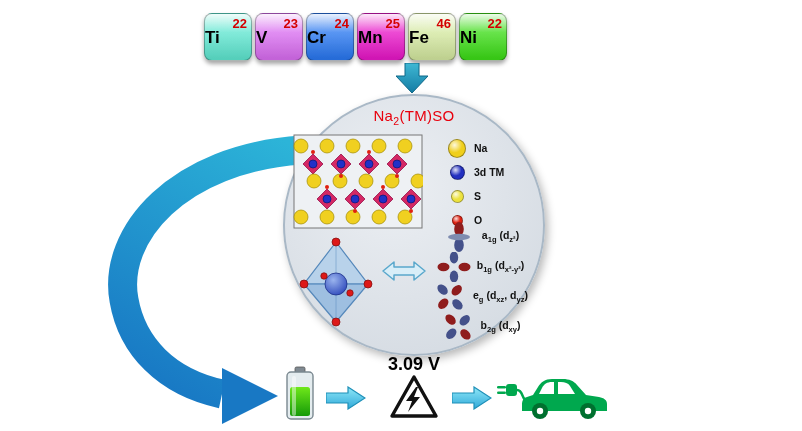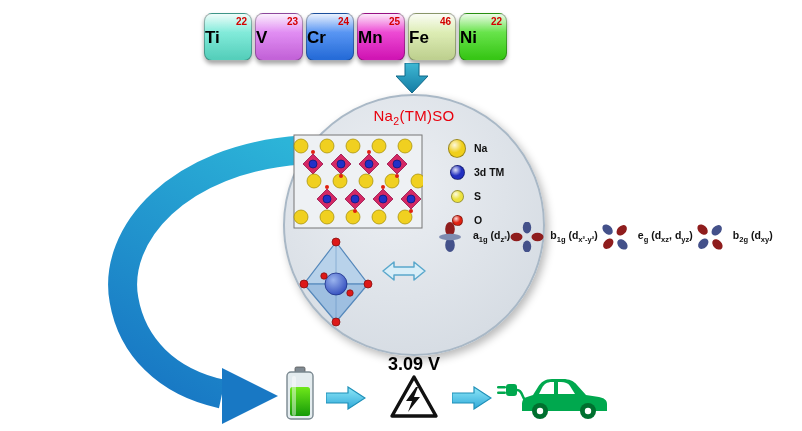--- a/index.html
+++ b/index.html
@@ -12,21 +12,21 @@
   .tile{
     position:relative;width:46px;height:46px;border-radius:8px;
     border:1px solid rgba(0,0,0,.28);
     background:linear-gradient(180deg, rgba(255,255,255,.9), rgba(255,255,255,.22) 40%, rgba(0,0,0,.10) 96%), var(--c);
     box-shadow:0 3px 4px rgba(0,0,0,.35);
   }
   .t0{--c:#5fe6d0}.t1{--c:#d96ef0}.t2{--c:#2a78f0}.t3{--c:#e818c8}
   .t4{--c:#d4e8a0}.t5{--c:#12a040}.t6{--c:#3ddc18}.t7{--c:#28d0cc}
   .tile .sym{position:absolute;left:0;top:14px;width:100%;
     font-size:17px;font-weight:bold;color:#000;}
-  .tile .num{position:absolute;top:2px;right:4px;font-size:10px;font-weight:bold;color:#d40000;}
+  .tile .num{position:absolute;top:2px;right:4px;font-size:13px;font-weight:bold;color:#d40000;}
   
   .down-arrow{position:absolute;left:396px;top:63px;}
   .swoosh{position:absolute;left:0;top:0;pointer-events:none;}
   
   .big-circle{
     position:absolute;left:283px;top:94px;width:258px;height:258px;border-radius:50%;
     background:radial-gradient(circle at 42% 35%, #eceff3, #d7dde4 75%, #cdd4dc);
     border:2px solid #a9b8c6;
     box-shadow:3px 4px 8px rgba(0,0,0,.28);
   }
@@ -40,21 +40,21 @@
   .mk{display:inline-block;border-radius:50%;
     background:radial-gradient(circle at 35% 30%, rgba(255,255,255,.85), rgba(255,255,255,0) 48%), var(--mc);
     border:1px solid rgba(0,0,0,.35);}
   .mk-na{--mc:#f0cf1c;width:17px;height:17px}
   .mk-tm{--mc:#2330c0;width:13px;height:13px}
   .mk-s{--mc:#ece23e;width:11px;height:11px}
   .mk-o{--mc:#e02212;width:9px;height:9px}
   .legend-label{font-size:10.5px;font-weight:bold;color:#111;}
   .octa{position:absolute;left:13px;top:140px;}
   .dbl-arrow{position:absolute;left:95px;top:163px;}
-  .orbitals{position:absolute;left:148px;top:126px;display:flex;flex-direction:row;}
+  .orbitals{position:absolute;left:148px;top:126px;display:flex;flex-direction:column;align-items:center;}
   .orb-row{display:flex;align-items:center;gap:6px;height:30px;}
   .orb-label{font-size:10.5px;font-weight:bold;color:#111;white-space:nowrap;}
   .orb-label sub{font-size:72%;}
   
   .battery{position:absolute;left:284px;top:366px;}
   .flow1{position:absolute;left:326px;top:386px;}
   .voltage{position:absolute;left:378px;top:354px;width:72px;text-align:center;
     font-size:18px;font-weight:bold;color:#000;}
   .warn{position:absolute;left:389px;top:374px;}
   .flow2{position:absolute;left:452px;top:386px;}

